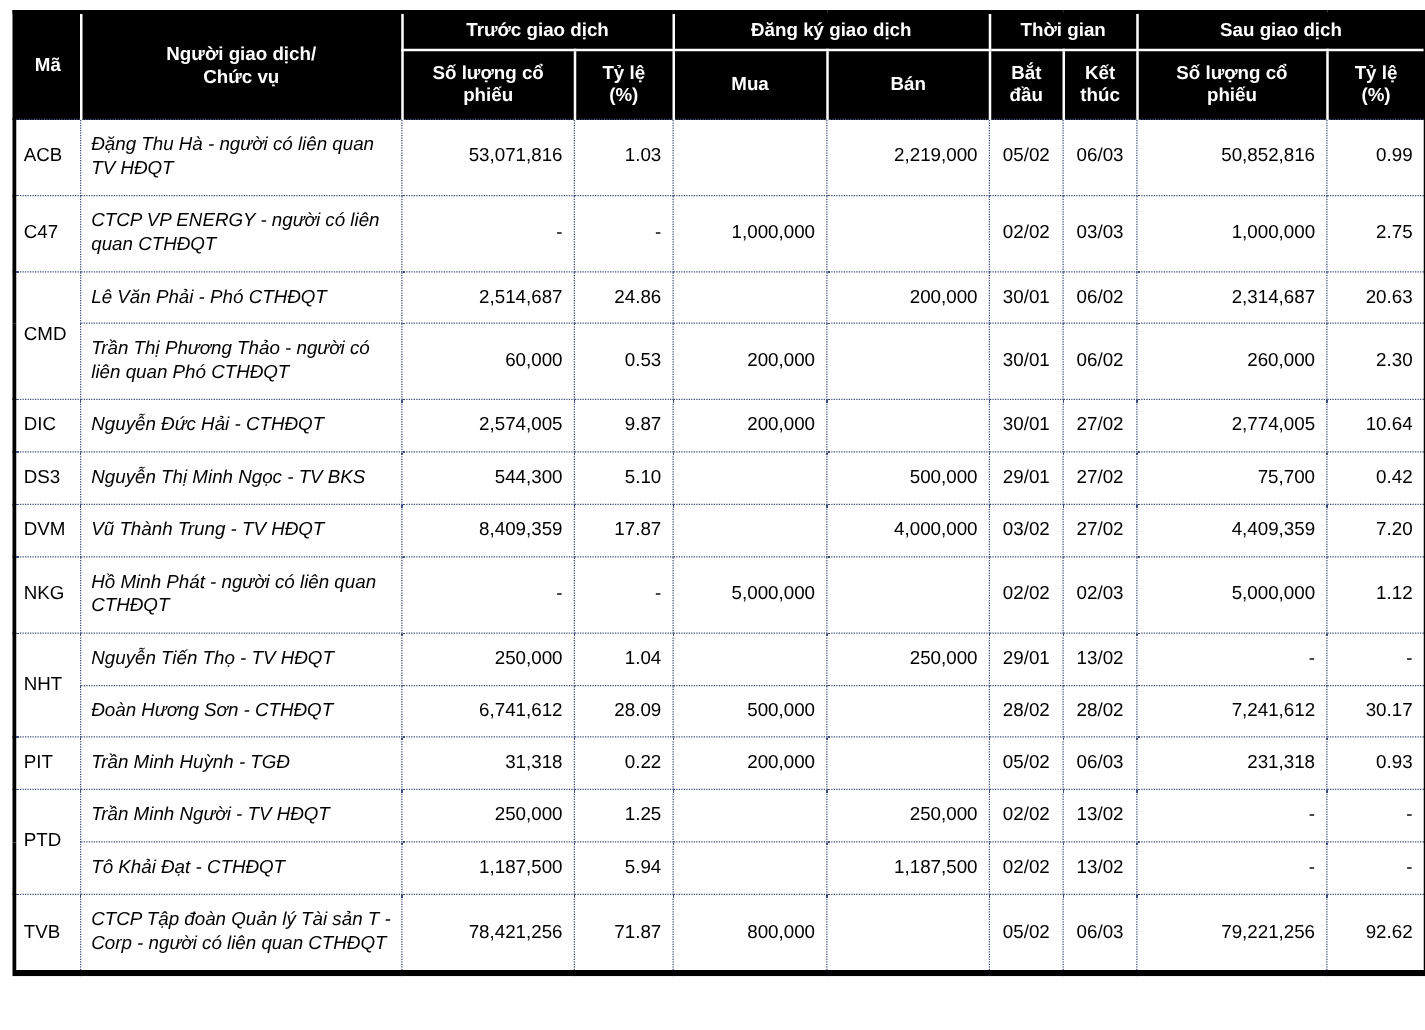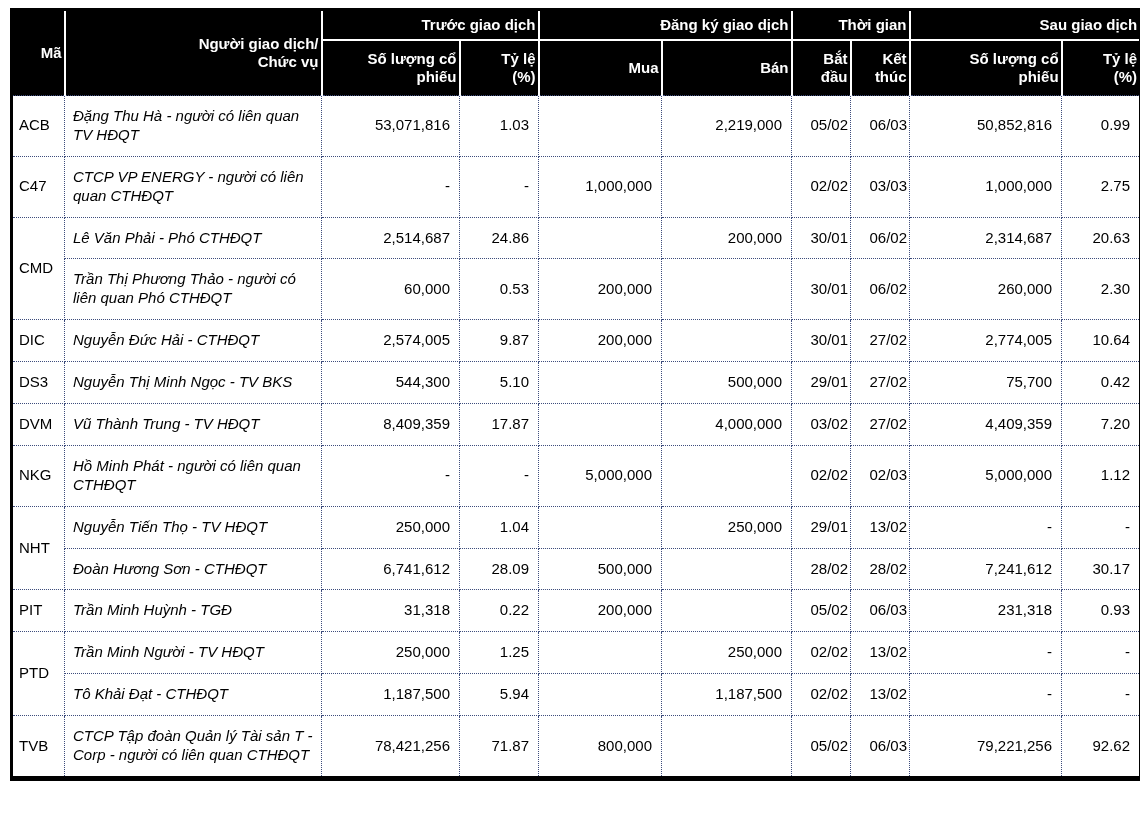--- a/index.html
+++ b/index.html
@@ -13,21 +13,21 @@
     font-size:15px;
     color:#000;
   }
   table.tx { border:3px solid #000; border-bottom:5px solid #000; }
 
   
   thead th {
     background:#000;
     color:#fff;
     font-weight:bold;
-    text-align:right;
+    text-align:center;
     vertical-align:middle;
     border:2px solid #fff;
     white-space:pre-line;
     line-height:1.22;
     padding:4px 2px;
   }
   tr.h1 th { height:20px; }
   tr.h2 th { height:46px; }
   thead th.spans { border-bottom:1px dotted #3d4c7c; }
   tr.h2 th { border-bottom:1px dotted #3d4c7c; }
@@ -37,21 +37,21 @@
     border:1px dotted #3d4c7c;
     background:#fff;
     vertical-align:middle;
     padding:11px 6px;
     line-height:1.26;
     overflow:hidden;
   }
   td.code { text-align:left; }
   td.name { text-align:left; padding-left:8px; padding-right:8px;font-style:italic; }
   td.num  { text-align:right; padding-right:9px; }
-  td.date { text-align:right; padding-left:2px; padding-right:2px; }
+  td.date { text-align:center; padding-left:2px; padding-right:2px; }
 </style>
 </head>
 <body>
 
 <div class="wrap">
 <table class="tx">
   <colgroup>
     <col style="width:53px">
         <col style="width:257px">
         <col style="width:138px">

